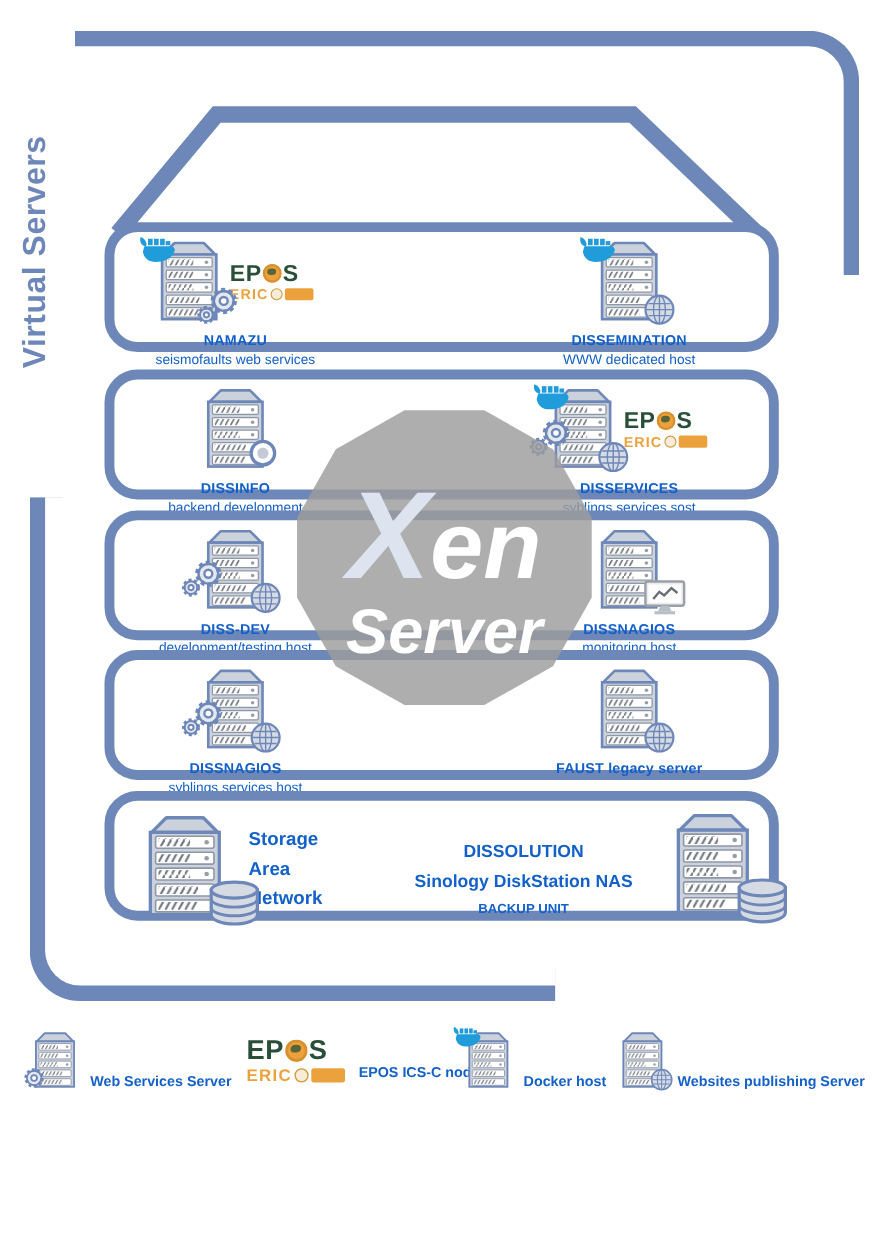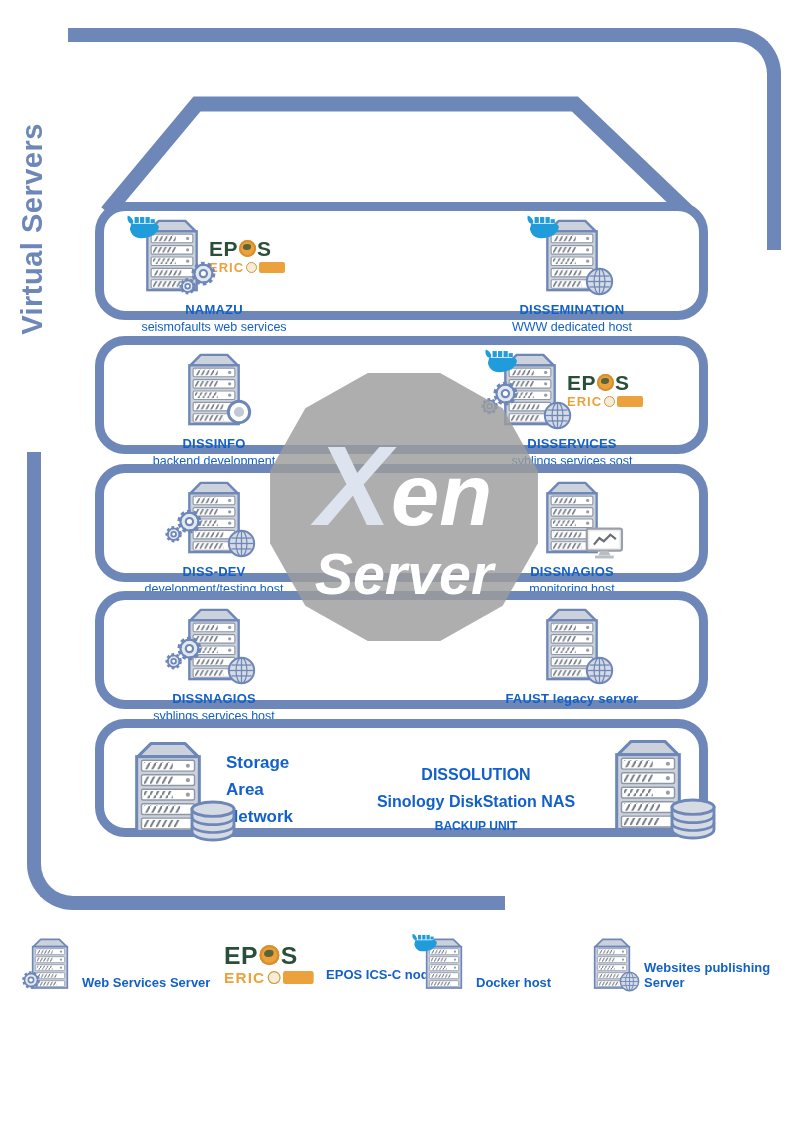--- a/index.html
+++ b/index.html
@@ -427,21 +427,21 @@
       <svg class="srv">
           <use href="#sym-server"></use>
         </svg>
       <svg class="badge sm-whale">
           <use href="#sym-whale"></use>
         </svg>
     </div>
     <span>Docker host</span>
   </div>
 
-  <div class="legend-item" style="left:592px;top:938px">
+  <div class="legend-item" style="left:564px;top:938px">
     <div class="srv-wrap sm">
       <svg class="srv">
           <use href="#sym-server"></use>
         </svg>
       <svg class="badge sm-globe">
           <use href="#sym-globe"></use>
         </svg>
     </div>
     <span>Websites publishing Server</span>
   </div>

